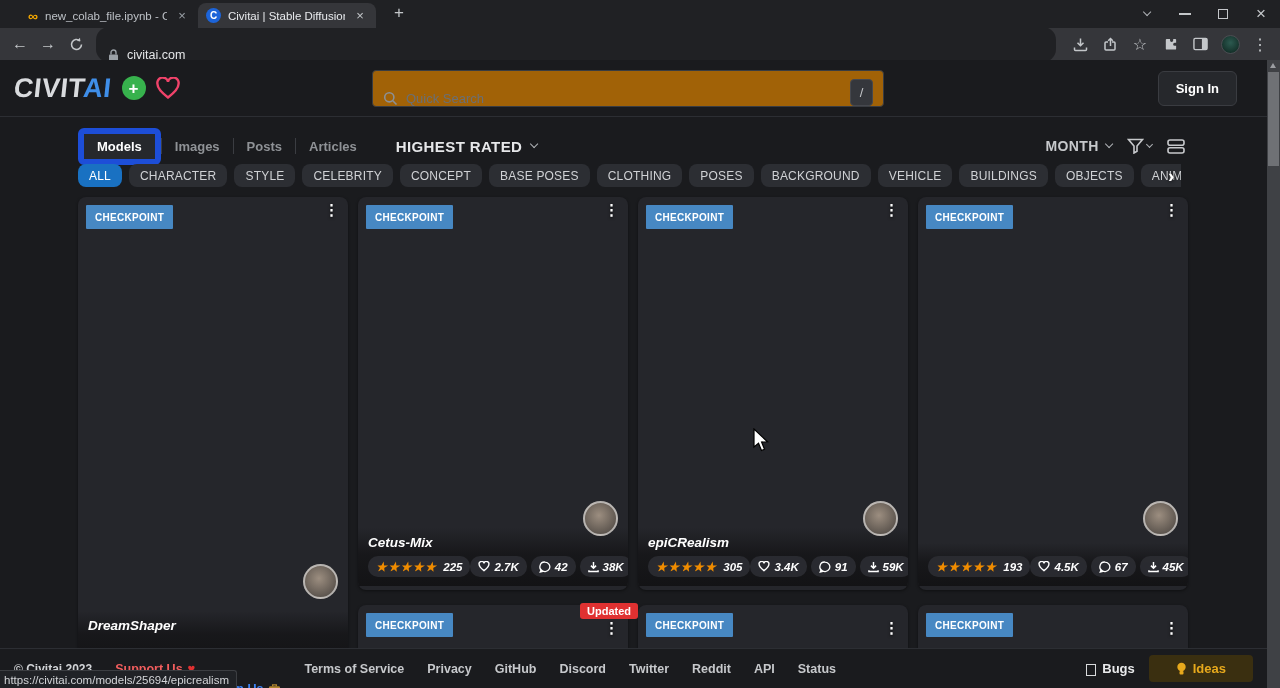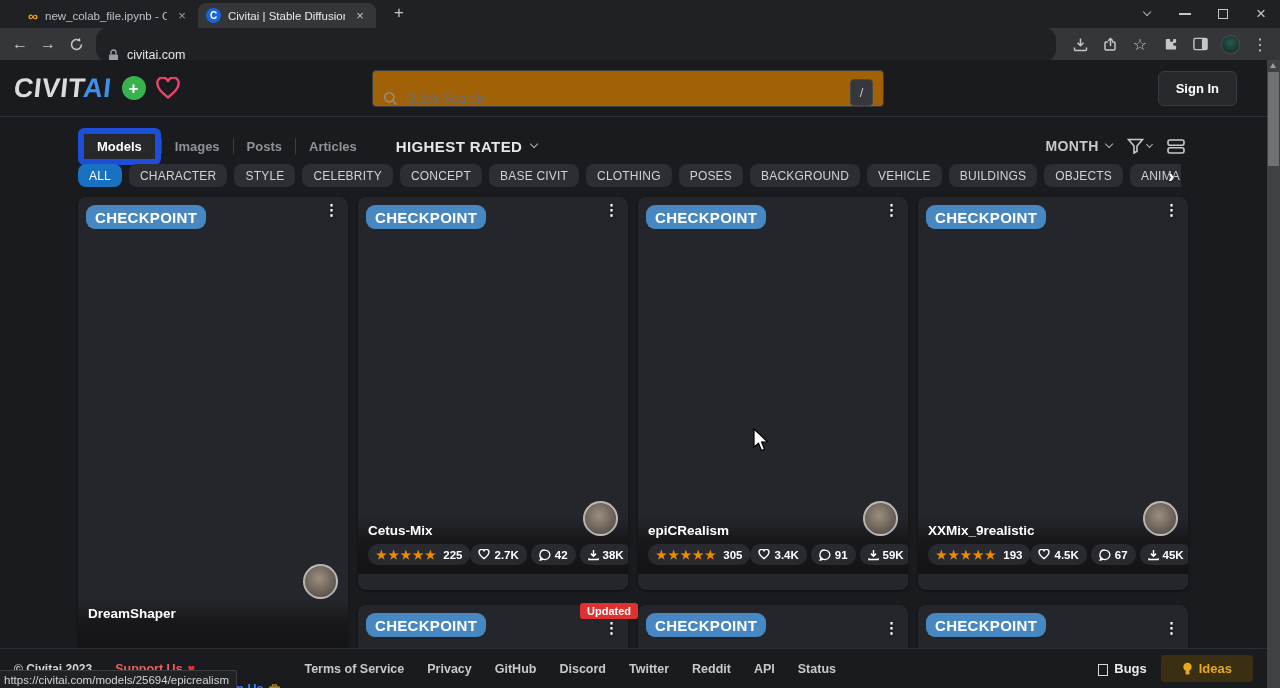--- a/index.html
+++ b/index.html
@@ -77,30 +77,30 @@
           font-size:12px; font-weight:400; display:flex; align-items:center; white-space:nowrap; letter-spacing:.2px; }
   .chip.active { background:#1971c2; color:#fff; }
   .chips-arrow { position:absolute; top:105px; left:1168px; color:#fff; font-size:19px; font-weight:700;
                  text-shadow:0 0 4px #000; z-index:6; }
 
   .grid { position:absolute; top:137px; left:78px; width:1110px; display:flex; gap:10px; }
   .col { width:270px; display:flex; flex-direction:column; gap:15px; }
   .card { position:relative; border-radius:8px; background:#25262b; box-shadow:0 1px 3px rgba(0,0,0,.45); }
   .card .clip { position:absolute; inset:0; border-radius:8px; overflow:hidden; }
   .card.h1 { height:470px; } .card.h2 { height:393px; } .card.h3 { height:120px; }
-  .badge-cp { position:absolute; top:8px; left:8px; height:18px; padding:12px 9px; border-radius:9px;
-              background:rgba(74,144,208,.92); color:#fff; font-size:15px; font-weight:700;
+  .badge-cp { position:absolute; top:8px; left:8px; height:18px; padding:12px 9px; border-radius:1px;
+              background:rgba(74,144,208,.92); color:#fff; font-size:10px; font-weight:700;
               letter-spacing:.3px; display:flex; align-items:center; z-index:3; }
   .dots { position:absolute; top:4px; right:9px; color:#fff; font-size:15px; font-weight:bold;
           text-shadow:0 1px 3px rgba(0,0,0,.8); z-index:3; letter-spacing:0; }
   .avatar { position:absolute; width:35px; height:35px; border-radius:50%; border:2px solid rgba(255,255,255,.55);
             right:10px; background:radial-gradient(circle at 45% 40%, #9c8e80 0%, #57504a 80%); z-index:3; }
   .card.h2 .avatar { bottom:54px; } .card.h1 .avatar { bottom:68px; }
-  .card-info { position:absolute; left:0; right:0; bottom:16px; padding:7px 10px 9px; z-index:2;
-               background:linear-gradient(180deg, rgba(18,18,20,0) 0%, rgba(18,18,20,.72) 45%, rgba(18,18,20,.94) 100%); }
+  .card-info { position:absolute; left:0; right:0; bottom:4px; padding:7px 10px 9px; z-index:2;
+               background:linear-gradient(180deg, rgba(18,18,20,0) 0%, rgba(18,18,20,.72) 45%, rgba(18,18,20,.94) 100%);font-style:italic; }
   .card.h1 .card-info { padding-bottom:30px; }
   .card-title { color:#fff; font-size:13.5px; font-weight:700; }
   .stats { display:flex; align-items:center; margin-top:6px; }
   .pill { height:21px; display:flex; align-items:center; gap:4px; padding:0 8px;
           background:rgba(44,46,51,.88); border-radius:10px; color:#fff; font-size:11.5px; font-weight:700; }
   .stars { color:#f08c00; font-size:12px; letter-spacing:1.5px; margin-right:2px; }
   .pill-group { margin-left:auto; display:flex; gap:4px; }
   .badge-upd { position:absolute; top:-2px; right:-10px; background:#e03131; color:#fff; font-size:11px;
                font-weight:600; padding:2px 7px; border-radius:3px; z-index:4; }
 
@@ -108,21 +108,21 @@
                  border-top:1px solid #2c2e33; display:flex; align-items:center; padding:0 14px; z-index:40; gap:23px; }
   .f-copy { color:#d2d4d7; font-size:12px; font-weight:700; }
   .f-link { color:#c6c8cb; font-size:12.5px; font-weight:600; display:flex; align-items:center; gap:5px; }
   .f-link.support { color:#f25e5e; }
   .f-link.join { color:#3b82f6;margin-top:40px; }
   .f-heart { color:#e03131; font-size:13px; }
   .f-right { margin-left:auto; display:flex; align-items:center; gap:14px; }
   .bug-box { width:10px; height:12px; border:1.3px solid #d8dadc; display:inline-block; }
   .f-bugs { color:#e9eaec; font-size:13px; font-weight:600; display:flex; align-items:flex-end; gap:6px;padding-left:16px; }
   .f-ideas { height:27px; background:#3a2f10; border-radius:4px; color:#e7a91c; font-size:13px; font-weight:700;
-             display:flex; align-items:center; gap:6px; padding:0 21px; }
+             display:flex; align-items:center; gap:6px; padding:0 27px; }
 
   .status-bubble { position:absolute; left:0; bottom:0; height:18px; background:#202226;
                    border:1px solid #3c3e42; border-left:none; border-bottom:none; border-radius:0 3px 0 0;
                    color:#d3d5d8; font-size:11.5px; display:flex; align-items:center; padding:0 7px 0 4px; z-index:60; }
 
   .cursor { position:absolute; left:752px; top:368px; z-index:99; pointer-events:none; }
 </style>
 </head>
 <body>
 
@@ -254,21 +254,21 @@
       </div>
     </div>
   </div>
 
   <div class="chips">
     <span class="chip active">ALL</span>
     <span class="chip">CHARACTER</span>
     <span class="chip">STYLE</span>
     <span class="chip">CELEBRITY</span>
     <span class="chip">CONCEPT</span>
-    <span class="chip">BASE CIVIT</span>
+    <span class="chip">BASE POSES</span>
     <span class="chip">CLOTHING</span>
     <span class="chip">POSES</span>
     <span class="chip">BACKGROUND</span>
     <span class="chip">VEHICLE</span>
     <span class="chip">BUILDINGS</span>
     <span class="chip">OBJECTS</span>
     <span class="chip">ANIMAL</span>
 
   </div>
   <span class="chips-arrow">›</span>
@@ -382,21 +382,20 @@
         <span class="badge-cp">CHECKPOINT</span>
         <span class="dots" style="top:14px;">⋮</span>
       </div>
     </div>
 
     <div class="col">
       <div class="card h2">
         <div class="clip">
           <div class="card-img" style="background:radial-gradient(ellipse 55% 38% at 52% 45%,#d2a482 0%,rgba(207,161,129,0) 65%),linear-gradient(180deg,#c7c2b4 0%,#d3c49a 38%,#b09064 70%,#403831 100%)"></div>
           <div class="card-info">
-            <div class="card-title">XXMix_9realistic</div>
             <div class="stats">
               <span class="pill">
                   <span class="stars">★★★★★</span>
                   <span>193</span>
                 </span>
               <span class="pill-group">
                 <span class="pill">
                     <svg width="12" height="11" viewBox="0 0 26 23">
                       <path d="M13 20.5 C6 15 2.5 11 2.5 7.2 A4.8 4.8 0 0 1 13 4.6 A4.8 4.8 0 0 1 23.5 7.2 C23.5 11 20 15 13 20.5 Z" fill="none" stroke="#fff" stroke-width="3"></path>
                     </svg>

